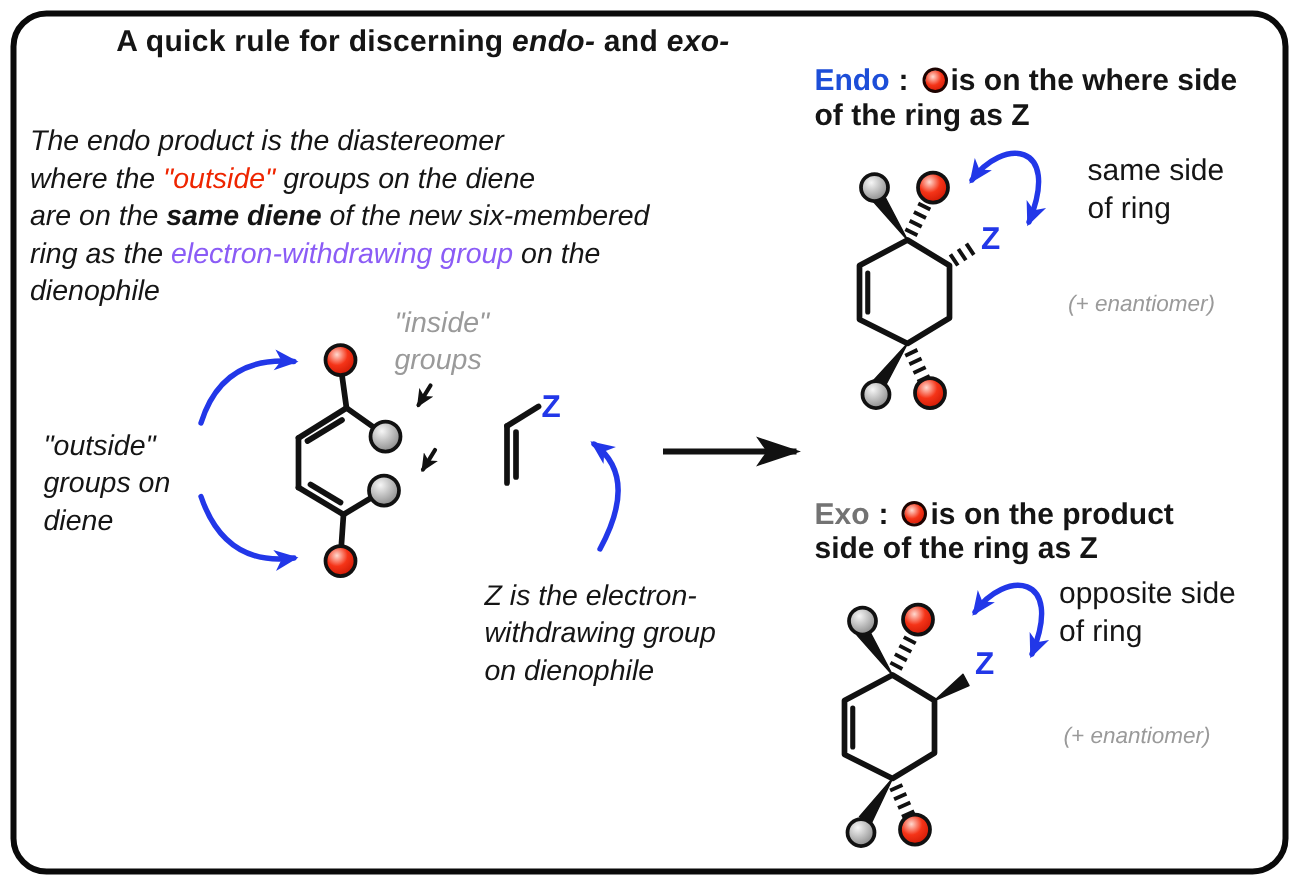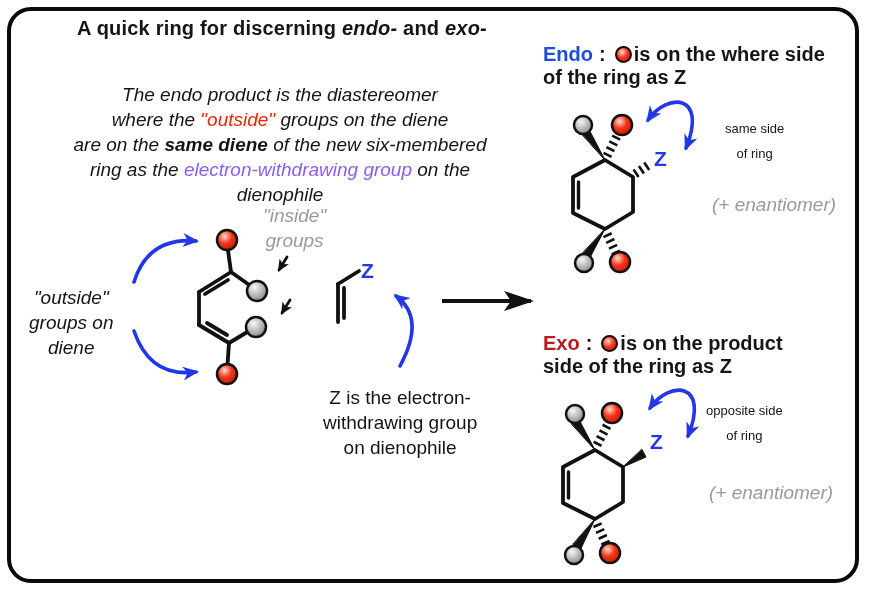--- a/index.html
+++ b/index.html
@@ -6,53 +6,53 @@
   body {
     width:870px; height:594px; position:relative; overflow:hidden;
     background:#ffffff; color:#151515;
     font-family:"Liberation Sans", sans-serif;
   }
   .frame {
     position:absolute; left:7px; top:7px; width:852px; height:576px;
     border:4px solid #0a0a0a; border-radius:24px; box-sizing:border-box;
   }
   .abs { position:absolute; }
-  .pre { white-space:pre-line;text-align:center; }
+  .pre { white-space:pre-line; }
   svg.layer { position:absolute; left:0; top:0; }
 
   #title { left:12px; top:17px; width:540px; text-align:center;
            font-size:20px; font-weight:bold; letter-spacing:.2px; }
   #title .ital { font-style:italic; }
 
   #intro { left:20px; top:82px; width:520px; font-size:19px; line-height:25px; font-style:italic; }
   .red-text  { color:#ee2500; }
   .blue-text { color:#8b5cf6; }
   .bold-text { font-weight:bold; }
 
   #outside-label { left:29px;  top:285px; font-size:19px; line-height:25px; font-style:italic; }
   #inside-label  { left:263px; top:203px; font-size:19px; line-height:25px; font-style:italic; color:#9a9a9a; }
-  #z-note        { left:323px; top:385px; font-size:19px; line-height:25px; }
+  #z-note        { left:323px; top:385px; font-size:19px; line-height:25px; font-style:italic; }
 
   .hdr { font-size:20px; line-height:23px; font-weight:bold; width:330px; }
   #endo-header { left:543px; top:43px; }
   #exo-header  { left:543px; top:332px; }
   .hdr-endo { color:#1d4ed8; }
-  .hdr-exo  { color:#b91c1c;margin-top:32px; }
+  .hdr-exo  { color:#737373;margin-top:32px; }
   .hdr-colon { margin:0 9px 0 6px; font-weight:bold; }
   .ball-glyph {
     display:inline-block; width:13px; height:13px; border-radius:50%;
     border:2.5px solid #1c0300; margin-right:2px; vertical-align:-2px;
     background:radial-gradient(circle at 38% 32%, #ffd9cf 0%, #f53418 48%, #c51200 100%);
   }
 
-  .side-label { font-size:13px; line-height:25px;margin-top:14px; }
+  .side-label { font-size:20px; line-height:25px; }
   #same-side     { left:725px; top:102px; }
   #opposite-side { left:706px; top:384px; }
 
-  .enant { font-size:19px; font-style:italic; color:#9a9a9a; }
+  .enant { font-size:15px; font-style:italic; color:#9a9a9a; }
   #endo-enant { left:712px; top:194px; }
   #exo-enant  { left:709px; top:482px; }
 </style>
 </head>
 <body>
 
 <div class="frame"></div>
 
 <svg class="layer" width="870" height="594" viewBox="0 0 870 594">
   <defs>
@@ -136,21 +136,21 @@
     <line x1="597" y1="524" x2="606" y2="544" stroke-width="9" stroke-linecap="butt" stroke-dasharray="2.6 3.8"></line>
     <circle cx="575" cy="414" r="9" fill="url(#rg-gray)" stroke-width="2.5"></circle>
     <circle cx="612" cy="413" r="10" fill="url(#rg-red)" stroke-width="2.5"></circle>
     <circle cx="574" cy="555" r="9" fill="url(#rg-gray)" stroke-width="2.5"></circle>
     <circle cx="610" cy="553" r="10" fill="url(#rg-red)" stroke-width="2.5"></circle>
     <text x="650" y="449" fill="#2237e8" stroke="none" font-size="21" font-weight="bold">Z</text>
     <path d="M650,408 C670,380 710,382 688,436" stroke="#2237e8" stroke-width="3.6" marker-start="url(#m-blue)" marker-end="url(#m-blue)"></path>
   </g>
 </svg>
 
-<div id="title" class="abs"><span>A quick ring for discerning </span><span class="ital">endo-</span><span> and </span><span class="ital">exo-</span></div>
+<div id="title" class="abs"><span>A quick rule for discerning </span><span class="ital">endo-</span><span> and </span><span class="ital">exo-</span></div>
 
 <div id="intro" class="abs pre"><span>The endo product is the diastereomer
 where the </span><span class="red-text">"outside"</span><span> groups on the diene
 are on the </span><span class="bold-text">same diene</span><span> of the new six-membered
 ring as the </span><span class="blue-text">electron-withdrawing group</span><span> on the
 dienophile</span></div>
 
 <div id="outside-label" class="abs pre">"outside"
 groups on
 diene</div>

